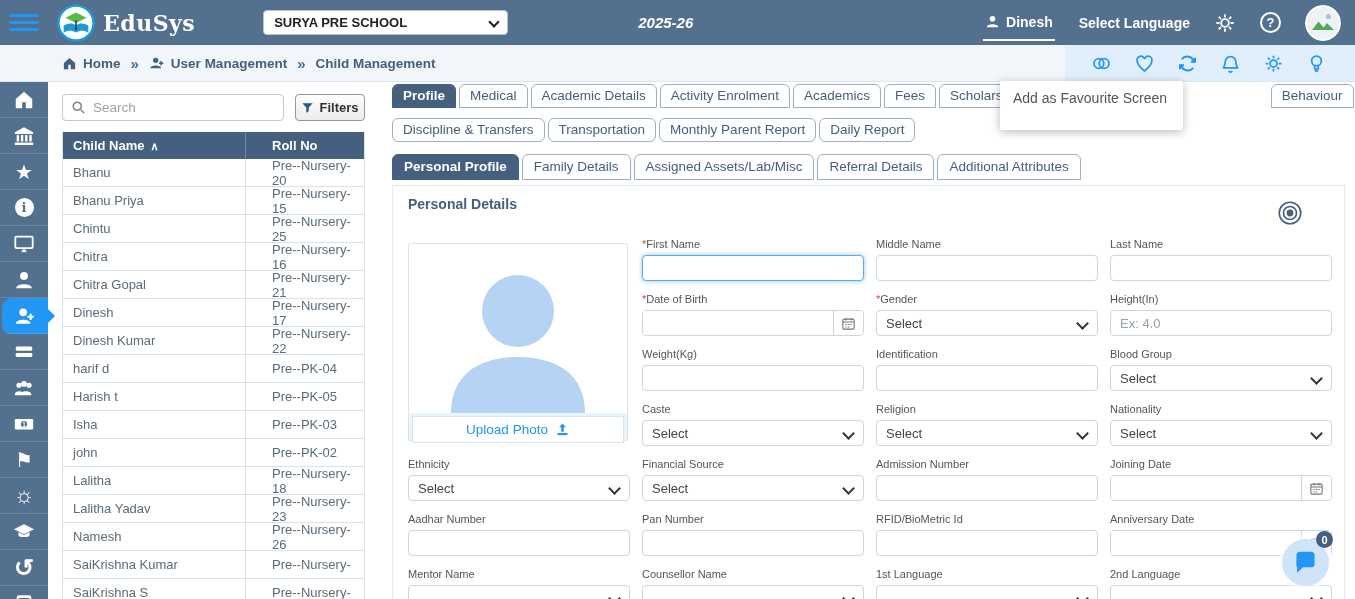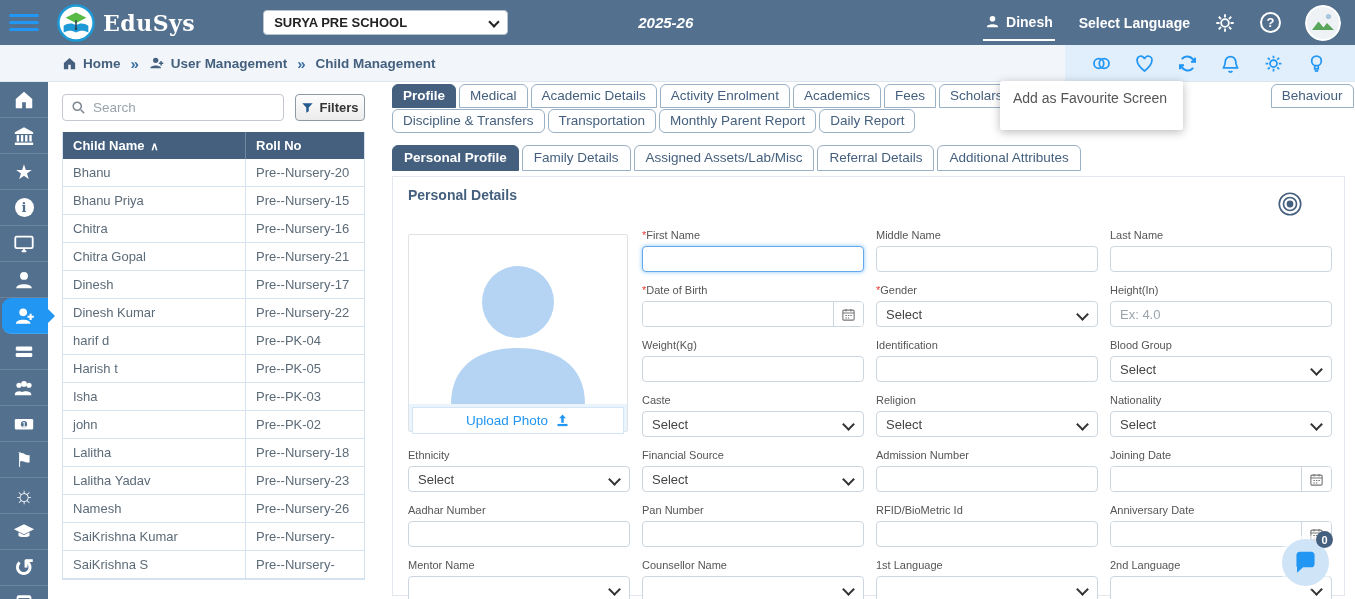--- a/index.html
+++ b/index.html
@@ -54,29 +54,29 @@
   .lp-top { display:flex; gap:11px; }
   .search-box { flex:1; height:27px; border:1px solid #c3c9cf; border-radius:4px; display:flex; align-items:center; padding:0 8px; background:#fff; }
   .search-box svg { width:15px; height:15px; flex:none; }
   .search-box input { border:none; outline:none; flex:1; margin-left:7px; font-size:13.5px; color:#444; background:transparent; }
   .search-box input::placeholder { color:#9aa3ab; }
   .filters-btn { width:70px; height:27px; border:1px solid #8d9aa6; border-radius:4px; background:linear-gradient(#fdfdfd,#ececec);
     display:flex; align-items:center; justify-content:center; gap:5px; font-size:13px; font-weight:bold; color:#333; cursor:pointer; }
   .child-table { margin-top:11px; border:1px solid #d5e3f1; border-top:none; }
   .thead { display:flex; background:#44607e; color:#fff; font-weight:bold; font-size:13px; height:27px; align-items:center; }
   .tc-name { width:182px; padding-left:10px; }
-  .tc-roll { width:119px; padding-left:10px; border-left:1px solid rgba(255,255,255,.25); align-self:stretch; display:flex; align-items:center; }
+  .tc-roll { width:119px; padding-left:26px; border-left:1px solid rgba(255,255,255,.25); align-self:stretch; display:flex; align-items:center; }
   .sort-caret { font-size:11px; margin-left:6px; }
   .trow { display:flex; height:28px; align-items:center; font-size:13px; color:#5c6b78; border-bottom:1px solid #d5e3f1; cursor:pointer; background:#fff; }
   .trow .tc-roll { border-left:1px solid #d5e3f1; }
 
   
   .main { flex:1; padding:2px 10px 0 17px; position:relative; min-width:0; }
   .tabs-row { display:flex; gap:3px; flex-wrap:nowrap; }
-  .tabs-row + .tabs-row { margin-top:1px; }
+  .tabs-row + .tabs-row { margin-top:10px; }
   .tab { border:1px solid #9ab0c6; background:#fff; color:#44607e; font-size:13.5px; padding:3px 10px 4px;
     border-radius:6px 6px 0 0; white-space:nowrap; cursor:pointer; }
   .tabs-row.second .tab { border-radius:6px; }
   .tab.active { background:#44607e; color:#fff; border-color:#44607e; font-weight:bold; }
   .tab-offset { margin-left:168px; }
   .subtabs { display:flex; gap:3px; margin-top:12px; }
   .subtab { border:1px solid #9ab0c6; background:#fff; color:#44607e; font-size:13.5px; padding:4px 11px 5px;
     border-radius:6px 6px 0 0; cursor:pointer; white-space:nowrap; }
   .subtab.active { background:#44607e; color:#fff; border-color:#44607e; font-weight:bold; }
 
@@ -344,20 +344,24 @@
       </div>
       <div class="trow">
           <div class="tc-name">Bhanu</div>
           <div class="tc-roll">Pre--Nursery-20</div>
         </div>
       <div class="trow">
           <div class="tc-name">Bhanu Priya</div>
           <div class="tc-roll">Pre--Nursery-15</div>
         </div>
       <div class="trow">
+          <div class="tc-name">Chintu</div>
+          <div class="tc-roll">Pre--Nursery-25</div>
+        </div>
+      <div class="trow">
           <div class="tc-name">Chitra</div>
           <div class="tc-roll">Pre--Nursery-16</div>
         </div>
       <div class="trow">
           <div class="tc-name">Chitra Gopal</div>
           <div class="tc-roll">Pre--Nursery-21</div>
         </div>
       <div class="trow">
           <div class="tc-name">Dinesh</div>
           <div class="tc-roll">Pre--Nursery-17</div>

